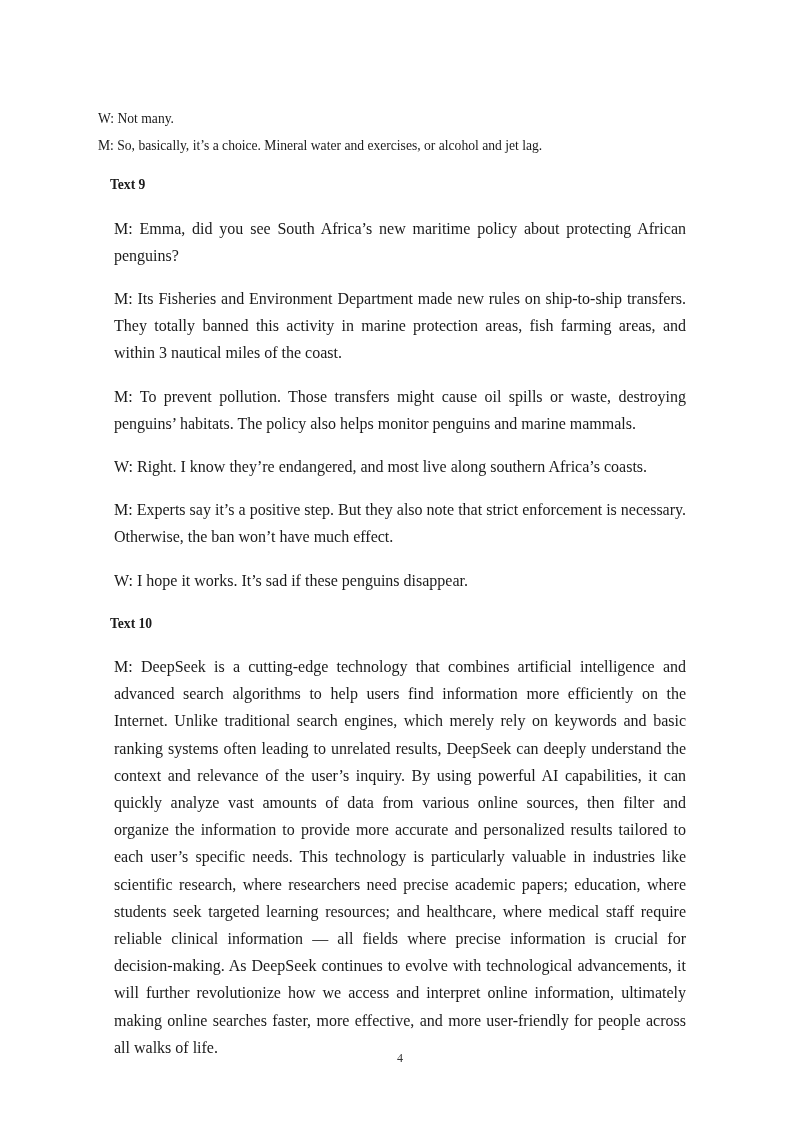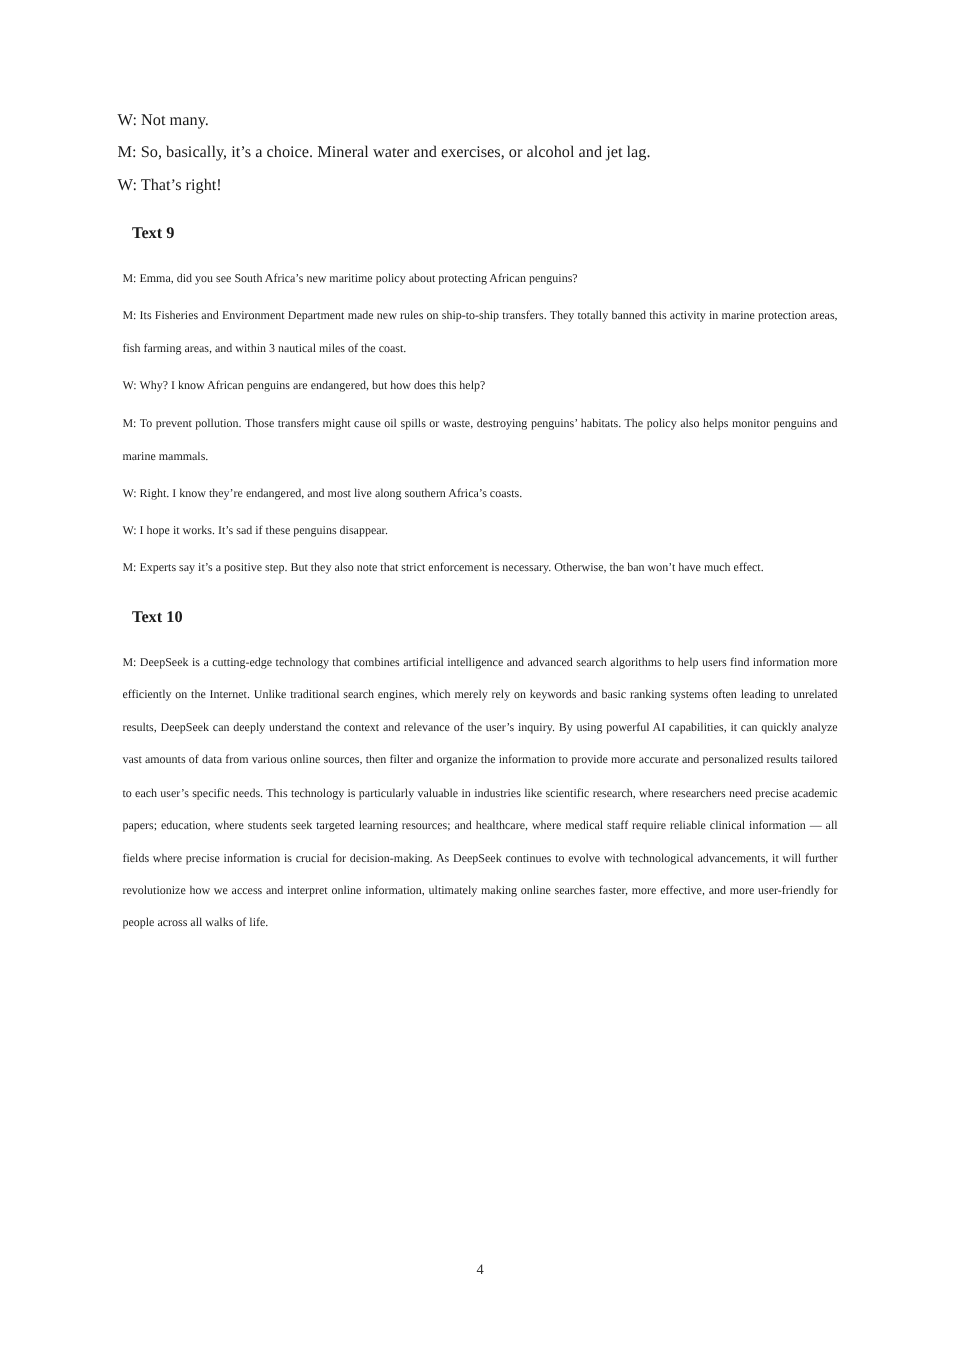--- a/index.html
+++ b/index.html
@@ -11,33 +11,33 @@
       width: 800px;
       height: 1131px;
       position: relative;
       overflow: hidden;
       font-family: "Liberation Serif", "DejaVu Serif", serif;
       color: #1a1a1a;
     }
     .page {
       position: absolute;
       left: 98px;
-      top: 86px;
+      top: 105px;
       width: 604px;
     }
     .line {
       font-size: 13.6px;
       line-height: 27.2px;
       margin: 0;
       white-space: nowrap;
     }
     .para {
-      font-size: 10px;
+      font-size: 16px;
       line-height: 27.2px;
-      margin: 4px;
+      margin: 16px;
       text-align: justify;
       text-align-last: left;
     }
     .heading {
       font-weight: bold;
       font-size: 13.6px;
       line-height: 27.2px;
       margin: 12px;
     }
     .page-number {
@@ -49,28 +49,26 @@
       font-size: 12px;
       color: #333;
     }
   </style>
 </head>
 <body>
 
 <div class="page">
   <p class="line">W: Not many.</p>
   <p class="line">M: So, basically, it’s a choice. Mineral water and exercises, or alcohol and jet lag.</p>
-  <p class="line">W: That’s right!</p>
 
   <p class="heading">Text 9</p>
   <p class="para">M: Emma, did you see South Africa’s new maritime policy about protecting African penguins?</p>
   <p class="para">M: Its Fisheries and Environment Department made new rules on ship-to-ship transfers. They totally banned this activity in marine protection areas, fish farming areas, and within 3 nautical miles of the coast.</p>
-  <p class="para">W: Why? I know African penguins are endangered, but how does this help?</p>
   <p class="para">M: To prevent pollution. Those transfers might cause oil spills or waste, destroying penguins’ habitats. The policy also helps monitor penguins and marine mammals.</p>
   <p class="para">W: Right. I know they’re endangered, and most live along southern Africa’s coasts.</p>
+  <p class="para">M: Experts say it’s a positive step. But they also note that strict enforcement is necessary. Otherwise, the ban won’t have much effect.</p>
   <p class="para">W: I hope it works. It’s sad if these penguins disappear.</p>
-  <p class="para">M: Experts say it’s a positive step. But they also note that strict enforcement is necessary. Otherwise, the ban won’t have much effect.</p>
 
   <p class="heading">Text 10</p>
   <p class="para">M: DeepSeek is a cutting-edge technology that combines artificial intelligence and advanced search algorithms to help users find information more efficiently on the Internet. Unlike traditional search engines, which merely rely on keywords and basic ranking systems often leading to unrelated results, DeepSeek can deeply understand the context and relevance of the user’s inquiry. By using powerful AI capabilities, it can quickly analyze vast amounts of data from various online sources, then filter and organize the information to provide more accurate and personalized results tailored to each user’s specific needs. This technology is particularly valuable in industries like scientific research, where researchers need precise academic papers; education, where students seek targeted learning resources; and healthcare, where medical staff require reliable clinical information — all fields where precise information is crucial for decision-making. As DeepSeek continues to evolve with technological advancements, it will further revolutionize how we access and interpret online information, ultimately making online searches faster, more effective, and more user-friendly for people across all walks of life.</p>
 </div>
 
 <div class="page-number">4</div>
 
 </body></html>

